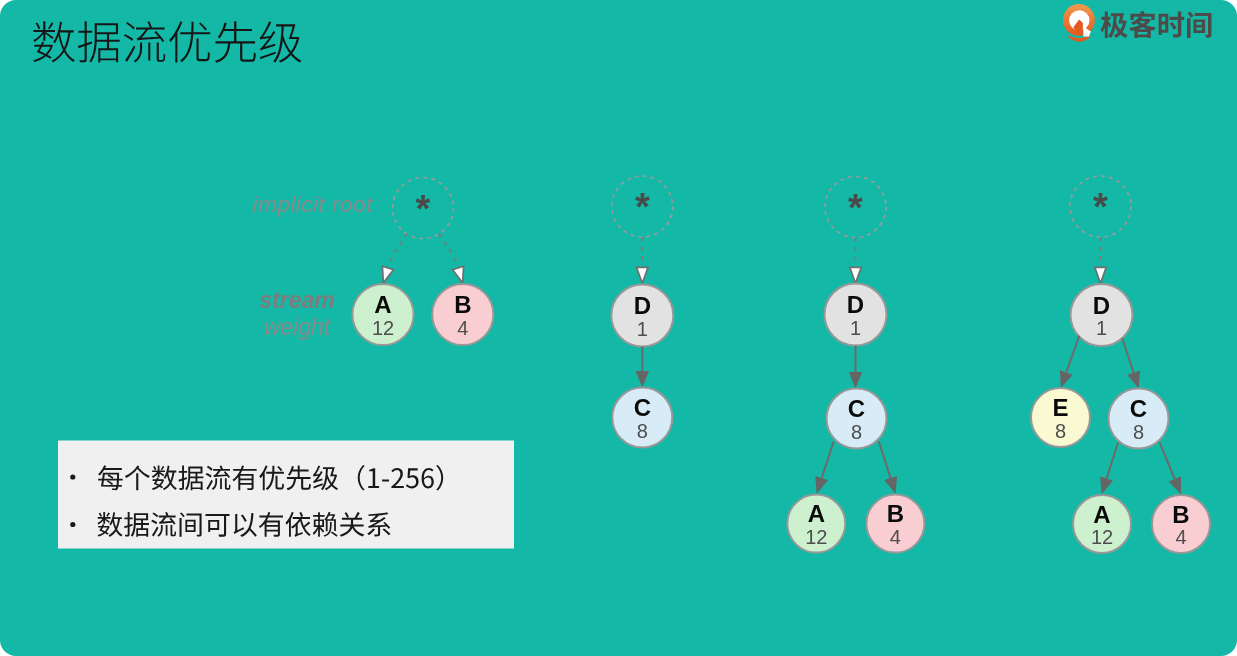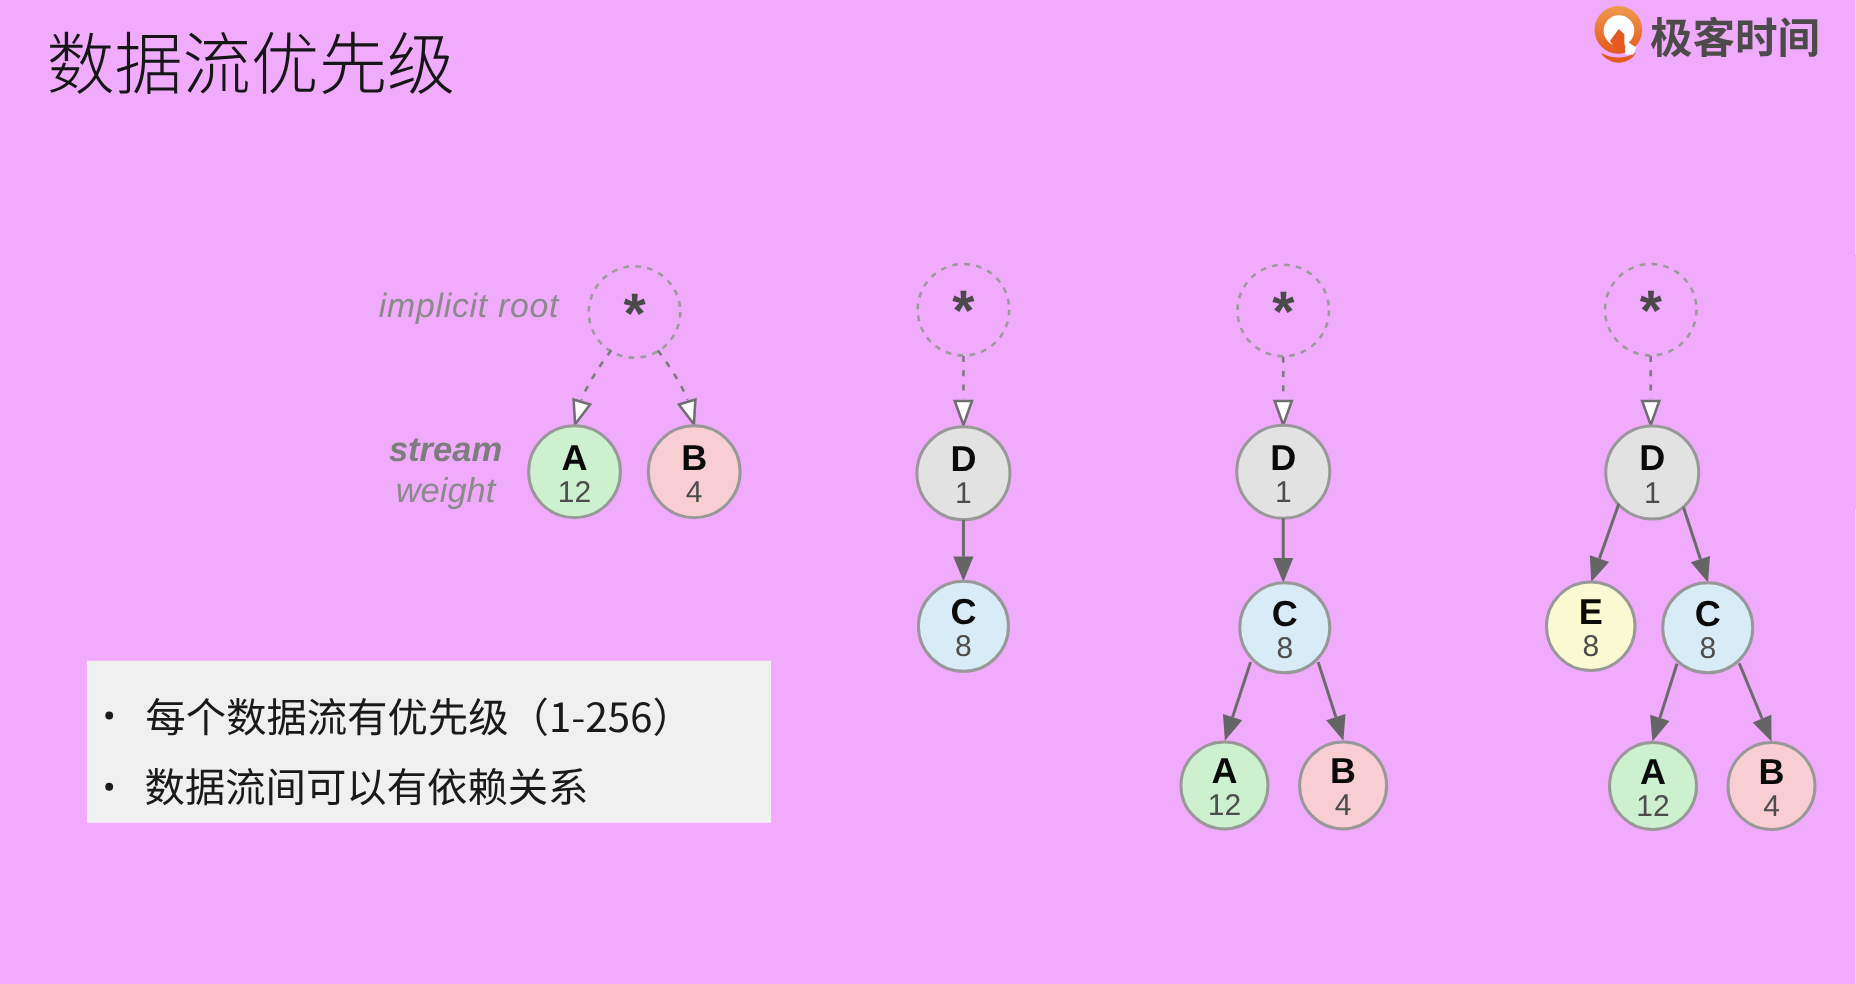--- a/index.html
+++ b/index.html
@@ -1,14 +1,14 @@
 <!DOCTYPE html>
 <html><head><meta charset="utf-8"><title>slide</title><style>
 html,body{margin:0;padding:0;background:#fff;}
-.page{position:relative;width:1237px;height:656px;background:#f0abfc;overflow:hidden;}
+.page{position:relative;width:1237px;height:656px;background:#14b8a6;overflow:hidden;border-radius:16px;}
 svg{position:absolute;left:0;top:0;}
 text{font-family:"Liberation Sans",sans-serif;}
 </style></head><body>
 <div class="page">
 <svg width="1237" height="656" viewBox="0 0 1237 656">
 <rect x="58" y="440.5" width="456" height="108" fill="#f0f0f0"></rect>
 <path d="M51.6 22.3C50.7 24.1 49.1 26.9 48 28.5L49.4 29.3C50.7 27.7 52.2 25.3 53.5 23.2ZM35.5 23.2C36.8 25.1 38.1 27.7 38.6 29.3L40.2 28.6C39.8 26.9 38.5 24.4 37.1 22.6ZM50.5 46.8C49.4 49.6 47.7 51.9 45.6 53.9C43.7 52.9 41.6 51.9 39.6 51.1C40.4 49.8 41.2 48.3 42 46.8ZM36.8 52C39.1 52.8 41.7 54 44.1 55.2C40.9 57.7 37.1 59.3 33.2 60.2C33.7 60.6 34.2 61.4 34.3 61.9C38.6 60.8 42.6 59 45.9 56.2C47.6 57.1 49.1 58 50.2 58.8L51.7 57.3C50.5 56.6 49.1 55.7 47.4 54.8C49.9 52.3 51.9 49.2 53 45.2L51.8 44.7L51.4 44.8H43L44.1 42L42.1 41.7C41.8 42.7 41.4 43.7 40.9 44.8H34.4V46.8H39.9C38.9 48.7 37.8 50.5 36.8 52ZM43.2 21.2V29.9H33.4V31.9H42.6C40.4 35.2 36.7 38.5 33.2 40C33.7 40.5 34.2 41.3 34.5 41.9C37.6 40.2 40.9 37.2 43.2 34.1V40.7H45.4V33.7C47.7 35.3 51.2 38 52.4 39.1L53.7 37.4C52.5 36.5 47.4 33.1 45.4 31.9H55V29.9H45.4V21.2ZM64.1 47.8C62.1 43.3 60.7 38 59.8 32.4V32.4H68.4C67.5 38.4 66.2 43.5 64.1 47.8ZM59.9 21.8C58.8 29.6 56.7 37.2 53.2 41.9C53.8 42.3 54.7 42.9 55 43.3C56.4 41.2 57.5 38.8 58.5 36.1C59.6 41.2 61.1 45.9 63 50C60.3 54.6 56.7 58.2 51.5 60.8C52 61.2 52.6 62.1 52.9 62.6C57.7 59.9 61.3 56.4 64.1 52.1C66.5 56.4 69.5 59.9 73.3 62.1C73.6 61.5 74.3 60.8 74.8 60.3C70.8 58.2 67.7 54.7 65.3 50.1C67.8 45.3 69.4 39.5 70.5 32.4H73.7V30.3H60.3C61 27.7 61.6 25 62 22.1ZM98.3 48.2V62.6H100.3V60.3H116.1V62.3H118.1V48.2H109.1V41.8H119.7V39.8H109.1V34.2H118V23.3H94.7V36.9C94.7 44.2 94.2 54.1 89.4 61.2C89.9 61.4 90.8 62 91.2 62.4C95.2 56.6 96.4 48.6 96.7 41.8H106.9V48.2ZM96.8 25.3H115.9V32.2H96.8ZM96.8 34.2H106.9V39.8H96.8L96.8 36.9ZM100.3 58.4V50.2H116.1V58.4ZM84.6 21.2V30.7H78.4V32.8H84.6V43.8C82.1 44.7 79.7 45.4 77.9 46L78.6 48.2L84.6 46.1V59.5C84.6 60.1 84.4 60.3 83.8 60.3C83.3 60.3 81.5 60.3 79.3 60.3C79.6 60.9 79.9 61.8 80 62.3C82.8 62.4 84.5 62.3 85.4 62C86.3 61.6 86.7 61 86.7 59.5V45.4L92.2 43.4L91.9 41.4L86.7 43.1V32.8H92.2V30.7H86.7V21.2ZM148.3 42.6V60.6H150.3V42.6ZM140 42.5V47.4C140 51.8 139.4 57.1 133.7 61C134.2 61.3 134.9 62 135.3 62.4C141.4 58.1 142.1 52.5 142.1 47.5V42.5ZM156.7 42.5V57.5C156.7 60.1 156.8 60.7 157.4 61.2C158 61.6 158.9 61.7 159.6 61.7C160 61.7 161.3 61.7 161.8 61.7C162.5 61.7 163.3 61.6 163.8 61.3C164.3 61 164.6 60.5 164.8 59.7C165 58.9 165.1 56.5 165.2 54.6C164.6 54.4 164 54.1 163.5 53.7C163.5 55.9 163.5 57.7 163.4 58.4C163.2 59.1 163.1 59.5 162.8 59.7C162.6 59.8 162.1 59.9 161.6 59.9C161.1 59.9 160.4 59.9 160 59.9C159.6 59.9 159.3 59.8 159.1 59.7C158.8 59.5 158.8 59 158.8 57.9V42.5ZM126 23.3C128.7 25.1 131.9 27.7 133.4 29.5L134.8 27.8C133.3 26 130 23.6 127.4 21.9ZM123.8 35.8C126.7 37.1 130.2 39.3 132 40.9L133.2 39C131.4 37.5 127.9 35.5 125 34.2ZM125.1 60.3 127 61.8C129.7 57.7 133 51.8 135.4 46.9L133.8 45.5C131.2 50.7 127.6 56.8 125.1 60.3ZM147.4 21.8C148.2 23.6 149.1 25.7 149.7 27.4H136V29.5H145.7C143.7 32.1 140.4 36.2 139.4 37.1C138.6 37.9 137.4 38.1 136.7 38.3C136.9 38.8 137.3 40 137.3 40.5C138.6 40.1 140.4 40 160 38.6C161 39.9 161.9 41.1 162.5 42.1L164.3 40.9C162.5 38.2 159 34 156 30.9L154.3 31.9C155.7 33.4 157.1 35 158.5 36.7L141.7 37.8C143.6 35.5 146.4 32 148.2 29.5H164.6V27.4H151.9C151.3 25.6 150.3 23.2 149.3 21.3ZM196.5 38.4V57.5C196.5 60.4 197.3 61.2 200.3 61.2C201 61.2 205.5 61.2 206.2 61.2C209.1 61.2 209.7 59.5 209.9 53C209.3 52.9 208.4 52.5 207.9 52.1C207.8 58.1 207.5 59.1 206 59.1C205 59.1 201.2 59.1 200.4 59.1C198.9 59.1 198.6 58.8 198.6 57.5V38.4ZM199 23.6C201.3 25.7 204 28.7 205.3 30.6L206.9 29.3C205.5 27.5 202.8 24.6 200.5 22.6ZM191.5 21.7C191.5 25.1 191.4 28.7 191.2 32.2H180.3V34.3H191.1C190.4 44.9 188 55.1 180.1 60.7C180.7 61.1 181.4 61.7 181.7 62.2C190 56.2 192.5 45.4 193.3 34.3H210.2V32.2H193.4C193.6 28.7 193.6 25.1 193.6 21.7ZM180.3 21.3C177.7 28.4 173.6 35.5 169.2 40C169.7 40.5 170.4 41.6 170.6 42.1C172.2 40.3 173.8 38.3 175.3 36V62.5H177.4V32.5C179.3 29.2 181 25.6 182.3 21.9ZM234.1 21.2V28.9H224.7C225.5 26.9 226.2 24.9 226.7 23L224.5 22.5C223.3 27.3 220.9 33.3 217.7 37.2C218.3 37.5 219.1 38 219.5 38.4C221.2 36.3 222.7 33.7 223.8 31H234.1V41.2H215.5V43.4H228C227.2 51.8 224.8 57.9 214.9 61C215.5 61.4 216.1 62.2 216.4 62.7C226.7 59.4 229.3 52.7 230.3 43.4H240.1V58C240.1 61 241 61.7 244.4 61.7C245.2 61.7 250.8 61.7 251.5 61.7C254.8 61.7 255.6 60.1 255.8 53.4C255.2 53.2 254.3 52.8 253.8 52.4C253.6 58.7 253.3 59.6 251.4 59.6C250.2 59.6 245.5 59.6 244.6 59.6C242.7 59.6 242.3 59.3 242.3 58.1V43.4H255.1V41.2H236.4V31H252V28.9H236.4V21.2ZM260 57 260.5 59.2C264.7 57.7 270.5 55.6 275.9 53.6L275.5 51.7C269.7 53.7 263.9 55.8 260 57ZM276.1 24.2V26.4H281.5C281 41.5 279.5 53.5 273.3 61.2C273.9 61.5 274.9 62.2 275.3 62.5C279.6 56.8 281.7 49.4 282.8 40.2C284.5 44.9 286.8 49.4 289.5 53.2C286.4 56.6 282.8 59.2 278.8 60.9C279.3 61.2 280.1 62.1 280.4 62.6C284.3 60.8 287.8 58.3 290.8 54.9C293.5 58.1 296.5 60.7 299.9 62.5C300.2 61.9 301 61.1 301.5 60.7C298 59 294.9 56.4 292.3 53.2C295.5 49.2 297.9 44 299.4 37.6L298 37L297.6 37H291.7C292.8 33.3 294.3 28.2 295.5 24.2ZM283.8 26.4H292.6C291.5 30.7 289.9 35.8 288.8 39.1H296.7C295.5 44 293.5 48.1 290.9 51.5C287.5 46.9 284.9 41.3 283.2 35.4C283.4 32.5 283.6 29.6 283.8 26.4ZM260.5 39.7C261.1 39.4 262.2 39.1 269 38.1C266.6 41.6 264.4 44.4 263.4 45.4C262 47.1 260.9 48.3 260 48.4C260.3 49 260.6 50.1 260.7 50.6C261.6 49.9 263 49.4 275.3 45.7C275.2 45.2 275.1 44.3 275.1 43.8L264.8 46.8C268.5 42.5 272.1 37.3 275.4 32.1L273.4 31C272.5 32.7 271.4 34.4 270.4 36L263.1 36.9C266.1 32.8 268.9 27.5 271.2 22.3L269.1 21.3C267 27 263.4 33 262.4 34.6C261.3 36.2 260.5 37.3 259.7 37.5C260 38.1 260.3 39.2 260.5 39.7Z" fill="#161616"></path>
 <circle cx="72.8" cy="477" r="2.6" fill="#1a1a1a"></circle>
 <circle cx="72.8" cy="524.5" r="2.6" fill="#1a1a1a"></circle>
 <path d="M107.5 475.7C109.2 476.5 111.2 477.8 112.2 478.7H104.2L104.8 474.5H117.1L117 478.7H112.4L113.5 477.6C112.5 476.6 110.3 475.3 108.6 474.6ZM98.1 478.7V480.5H101.9C101.6 482.8 101.2 485 100.9 486.6H102L116.3 486.7C116.2 487.5 116 488 115.8 488.2C115.5 488.5 115.3 488.6 114.8 488.6C114.3 488.6 113 488.6 111.7 488.5C112 488.9 112.1 489.6 112.2 490.1C113.5 490.2 114.9 490.2 115.6 490.2C116.5 490.1 117 489.9 117.6 489.2C117.9 488.8 118.1 488 118.3 486.7H121.8V484.9H118.6C118.7 483.7 118.8 482.3 118.9 480.5H122.7V478.7H119L119.1 473.7C119.1 473.4 119.2 472.7 119.2 472.7H102.9C102.8 474.5 102.5 476.6 102.2 478.7ZM116.6 484.9H112.1L113.1 483.8C112 482.8 109.8 481.4 108 480.5H116.9C116.8 482.3 116.7 483.7 116.6 484.9ZM106.8 481.6C108.5 482.5 110.5 483.8 111.6 484.9H103.3L103.9 480.5H107.9ZM104.2 465.3C102.8 468.7 100.5 472.2 98 474.3C98.5 474.6 99.4 475.2 99.8 475.5C101.3 474.1 102.8 472.1 104.1 470H121.8V468.1H105.1C105.5 467.4 105.9 466.6 106.3 465.9ZM136.2 473.3V490.2H138.3V473.3ZM137.5 465.4C134.8 469.9 129.9 473.8 124.8 476C125.4 476.5 125.9 477.3 126.3 477.9C130.4 475.9 134.4 472.7 137.3 469C140.9 473.2 144.5 475.8 148.4 477.9C148.8 477.3 149.4 476.5 149.9 476.1C145.8 474.1 142 471.5 138.5 467.4L139.3 466.2ZM162.7 465.9C162.2 467 161.3 468.6 160.7 469.5L162 470.2C162.7 469.3 163.6 467.9 164.4 466.7ZM153.1 466.7C153.8 467.8 154.5 469.3 154.8 470.2L156.3 469.6C156.1 468.6 155.4 467.2 154.6 466.1ZM161.8 481C161.2 482.4 160.3 483.6 159.3 484.6C158.3 484.1 157.2 483.6 156.2 483.2C156.6 482.5 157 481.8 157.4 481ZM153.7 483.9C155 484.4 156.5 485.1 157.9 485.8C156.1 487 154.1 487.9 151.9 488.4C152.2 488.8 152.6 489.5 152.8 490C155.3 489.3 157.6 488.2 159.5 486.7C160.4 487.2 161.2 487.7 161.8 488.2L163.1 486.9C162.5 486.4 161.7 486 160.8 485.5C162.3 483.9 163.4 482.1 164.1 479.7L163 479.3L162.6 479.3H158.2L158.8 477.9L157 477.6C156.8 478.2 156.6 478.7 156.3 479.3H152.6V481H155.5C154.9 482.1 154.3 483.1 153.7 483.9ZM157.7 465.4V470.4H152.1V472.1H157C155.8 473.9 153.7 475.5 151.8 476.3C152.2 476.7 152.7 477.4 152.9 477.9C154.5 477 156.3 475.5 157.7 473.9V477.2H159.5V473.5C160.8 474.4 162.5 475.7 163.2 476.3L164.3 474.9C163.6 474.4 161.3 472.9 160 472.1H165V470.4H159.5V465.4ZM167.7 465.6C167 470.4 165.8 474.9 163.7 477.7C164.1 478 164.9 478.6 165.2 479C165.9 478 166.5 476.8 167.1 475.5C167.6 478.1 168.4 480.5 169.4 482.7C167.9 485.2 165.8 487.2 162.9 488.6C163.3 489 163.8 489.8 164 490.3C166.8 488.8 168.8 486.9 170.4 484.6C171.8 486.8 173.4 488.7 175.5 489.9C175.8 489.4 176.4 488.7 176.9 488.3C174.6 487.1 172.9 485.2 171.5 482.7C172.9 479.9 173.8 476.6 174.4 472.5H176.3V470.6H168.6C169 469.1 169.3 467.6 169.5 465.9ZM172.5 472.5C172.1 475.6 171.4 478.3 170.5 480.6C169.4 478.2 168.7 475.4 168.2 472.5ZM190.7 481.6V490.2H192.4V489.1H200.7V490.1H202.6V481.6H197.4V478.3H203.4V476.5H197.4V473.6H202.5V466.6H188.3V474.7C188.3 479 188 484.9 185.2 489C185.7 489.2 186.5 489.8 186.9 490.2C189.1 486.9 189.9 482.3 190.1 478.3H195.5V481.6ZM190.2 468.4H200.5V471.8H190.2ZM190.2 473.6H195.5V476.5H190.2L190.2 474.7ZM192.4 487.4V483.3H200.7V487.4ZM182.1 465.5V470.9H178.8V472.7H182.1V478.6C180.7 479.1 179.5 479.4 178.4 479.7L179 481.7L182.1 480.7V487.6C182.1 488 182 488.1 181.7 488.1C181.4 488.2 180.3 488.2 179.2 488.1C179.4 488.7 179.7 489.5 179.7 490C181.4 490 182.5 489.9 183.1 489.6C183.8 489.3 184 488.8 184 487.6V480.1L187.1 479L186.8 477.2L184 478.1V472.7H187.1V470.9H184V465.5ZM220.1 478.3V489H221.9V478.3ZM215.3 478.3V481.1C215.3 483.5 215 486.5 211.7 488.8C212.1 489.1 212.8 489.7 213.1 490.1C216.7 487.5 217.1 484 217.1 481.1V478.3ZM224.9 478.3V486.8C224.9 488.5 225 488.9 225.4 489.3C225.7 489.6 226.3 489.7 226.9 489.7C227.1 489.7 227.9 489.7 228.2 489.7C228.7 489.7 229.2 489.6 229.5 489.4C229.9 489.2 230.1 488.9 230.2 488.4C230.3 487.9 230.4 486.5 230.5 485.3C230 485.1 229.4 484.9 229.1 484.5C229 485.8 229 486.8 228.9 487.2C228.9 487.7 228.8 487.9 228.7 488C228.5 488.1 228.3 488.1 228.1 488.1C227.9 488.1 227.5 488.1 227.3 488.1C227.1 488.1 227 488.1 226.9 488C226.8 487.8 226.7 487.6 226.7 487V478.3ZM206.8 467.2C208.5 468.2 210.4 469.6 211.4 470.7L212.6 469.1C211.7 468.1 209.6 466.7 208 465.8ZM205.6 474.6C207.3 475.4 209.5 476.6 210.5 477.6L211.7 475.9C210.6 475 208.4 473.8 206.7 473.1ZM206.3 488.5 208 489.8C209.6 487.3 211.5 484 212.9 481.1L211.4 479.8C209.9 482.8 207.8 486.4 206.3 488.5ZM219.6 465.9C220 466.8 220.4 468 220.8 468.9H213.1V470.8H218.4C217.3 472.2 215.7 474.1 215.2 474.6C214.7 475.1 213.9 475.2 213.4 475.4C213.6 475.8 213.9 476.8 214 477.3C214.7 477 216 476.9 227.1 476.1C227.6 476.9 228.1 477.5 228.4 478.1L230 477C229 475.4 227 473 225.3 471.2L223.8 472.1C224.4 472.8 225.1 473.7 225.8 474.5L217.4 475C218.4 473.8 219.7 472.1 220.7 470.8H230V468.9H222.8C222.5 467.9 222 466.5 221.4 465.4ZM242 465.4C241.6 466.6 241.3 467.8 240.8 468.9H233.1V470.8H240C238.2 474.4 235.8 477.6 232.5 479.8C232.9 480.2 233.5 481 233.8 481.4C235.5 480.2 237 478.7 238.3 477.1V490.2H240.3V484.8H251.6V487.6C251.6 488 251.4 488.2 251 488.2C250.5 488.2 248.8 488.2 247.1 488.2C247.3 488.7 247.6 489.6 247.7 490.1C250 490.1 251.5 490.1 252.4 489.8C253.3 489.5 253.6 488.8 253.6 487.6V473.9H240.5C241.1 472.9 241.6 471.9 242.1 470.8H256.7V468.9H242.9C243.3 467.9 243.7 466.9 244 465.9ZM240.3 480.3H251.6V483.1H240.3ZM240.3 478.5V475.8H251.6V478.5ZM275.5 475.8V486.6C275.5 488.8 276.1 489.5 278.2 489.5C278.6 489.5 280.9 489.5 281.3 489.5C283.3 489.5 283.8 488.3 284 484.3C283.4 484.1 282.6 483.8 282.2 483.4C282.1 487 282 487.6 281.2 487.6C280.7 487.6 278.8 487.6 278.4 487.6C277.6 487.6 277.5 487.4 277.5 486.6V475.8ZM277.2 467.1C278.5 468.4 280.1 470.1 280.8 471.2L282.3 470.1C281.5 469 279.9 467.3 278.6 466.1ZM272.4 465.8C272.4 467.8 272.3 469.8 272.3 471.8H266.2V473.7H272.2C271.7 479.8 270.3 485.4 265.7 488.6C266.3 488.9 266.9 489.6 267.2 490.1C272.2 486.5 273.7 480.4 274.2 473.7H283.9V471.8H274.3C274.4 469.8 274.4 467.8 274.4 465.8ZM265.6 465.5C264.2 469.6 261.8 473.6 259.3 476.2C259.7 476.7 260.3 477.8 260.5 478.2C261.3 477.4 262.1 476.4 262.8 475.4V490.2H264.7V472.2C265.8 470.3 266.8 468.2 267.6 466.1ZM297.7 465.4V469.6H292.9C293.3 468.6 293.6 467.5 293.9 466.5L291.9 466C291.2 468.9 289.9 472.5 288 474.7C288.5 474.9 289.3 475.4 289.7 475.7C290.7 474.5 291.5 473.1 292.1 471.6H297.7V477H286.9V479H293.9C293.5 483.4 292.2 486.8 286.5 488.6C287 489 287.6 489.8 287.8 490.3C293.9 488.2 295.4 484.2 296 479H301.1V486.9C301.1 489.1 301.7 489.7 304.2 489.7C304.6 489.7 307.4 489.7 308 489.7C310.1 489.7 310.7 488.7 310.9 484.6C310.3 484.4 309.5 484.1 309.1 483.8C308.9 487.3 308.8 487.8 307.8 487.8C307.2 487.8 304.9 487.8 304.4 487.8C303.4 487.8 303.2 487.7 303.2 486.9V479H310.5V477H299.7V471.6H308.6V469.6H299.7V465.4ZM313.3 486.5 313.8 488.5C316.3 487.5 319.7 486.3 322.9 485L322.5 483.2C319.1 484.5 315.6 485.8 313.3 486.5ZM322.9 467.2V469.1H325.9C325.6 477.7 324.7 484.7 321 489C321.5 489.3 322.4 489.9 322.8 490.2C325.1 487.2 326.4 483.3 327.1 478.5C328 480.7 329.1 482.7 330.4 484.5C328.8 486.3 326.9 487.7 324.8 488.7C325.2 489 325.9 489.7 326.2 490.2C328.2 489.2 330.1 487.9 331.7 486.1C333.2 487.8 334.9 489.2 336.8 490.1C337.1 489.6 337.7 488.9 338.1 488.5C336.2 487.6 334.5 486.2 332.9 484.5C334.8 482 336.2 478.9 337.1 475L335.8 474.4L335.4 474.5H332.7C333.3 472.3 334.1 469.5 334.7 467.2ZM327.9 469.1H332.2C331.6 471.6 330.8 474.4 330.1 476.3H334.7C334 478.9 333 481.1 331.7 483C329.9 480.5 328.5 477.6 327.5 474.6C327.7 472.9 327.8 471 327.9 469.1ZM313.6 476.6C314 476.5 314.7 476.3 318.1 475.8C316.9 477.6 315.8 479 315.2 479.6C314.4 480.6 313.8 481.3 313.2 481.4C313.4 481.9 313.7 482.9 313.8 483.3C314.4 482.8 315.3 482.5 322.5 480.3C322.4 479.9 322.3 479.1 322.3 478.6L317.1 480.1C319.1 477.8 321 474.9 322.7 472.1L321 471.1C320.5 472.1 319.9 473.1 319.3 474L315.8 474.4C317.4 472.1 319 469.1 320.2 466.3L318.4 465.4C317.2 468.7 315.2 472.2 314.6 473.1C314 474 313.5 474.6 313 474.8C313.2 475.3 313.5 476.2 313.6 476.6ZM357.7 477.8C357.7 483 359.9 487.3 363.1 490.6L364.7 489.8C361.6 486.6 359.7 482.6 359.7 477.8C359.7 473 361.6 469 364.7 465.8L363.1 465C359.9 468.3 357.7 472.6 357.7 477.8ZM368.3 488H379.1V486H375.2V468.3H373.3C372.2 468.9 371 469.4 369.2 469.7V471.3H372.7V486H368.3ZM382.1 481.4H389V479.6H382.1ZM391.4 488H403.8V485.9H398.3C397.3 485.9 396.1 486 395.1 486.1C399.7 481.7 402.9 477.7 402.9 473.7C402.9 470.2 400.6 468 397.1 468C394.6 468 392.9 469.1 391.3 470.8L392.7 472.2C393.8 470.9 395.2 469.9 396.8 469.9C399.3 469.9 400.4 471.6 400.4 473.9C400.4 477.2 397.6 481.2 391.4 486.6ZM412.2 488.4C415.5 488.4 418.6 485.9 418.6 481.6C418.6 477.3 416 475.3 412.7 475.3C411.5 475.3 410.6 475.6 409.7 476.1L410.3 470.4H417.7V468.3H408.1L407.5 477.5L408.8 478.3C409.9 477.6 410.7 477.2 412.1 477.2C414.5 477.2 416.1 478.9 416.1 481.7C416.1 484.6 414.3 486.3 411.9 486.3C409.7 486.3 408.2 485.3 407.1 484.2L405.9 485.8C407.2 487.1 409.1 488.4 412.2 488.4ZM428.2 488.4C431.2 488.4 433.8 485.8 433.8 482C433.8 477.8 431.7 475.8 428.4 475.8C426.8 475.8 425.1 476.7 423.9 478.2C424 472 426.2 470 429 470C430.2 470 431.3 470.6 432.1 471.5L433.5 470C432.4 468.8 430.9 468 428.9 468C425.1 468 421.6 470.9 421.6 478.6C421.6 485.1 424.4 488.4 428.2 488.4ZM423.9 480.1C425.2 478.3 426.7 477.6 428 477.6C430.3 477.6 431.5 479.3 431.5 482C431.5 484.7 430.1 486.4 428.2 486.4C425.7 486.4 424.2 484.2 423.9 480.1ZM443.2 477.8C443.2 472.6 441.1 468.3 437.9 465L436.2 465.8C439.3 469 441.2 473 441.2 477.8C441.2 482.6 439.3 486.6 436.2 489.8L437.9 490.6C441.1 487.3 443.2 483 443.2 477.8Z" fill="#1a1a1a"></path>

